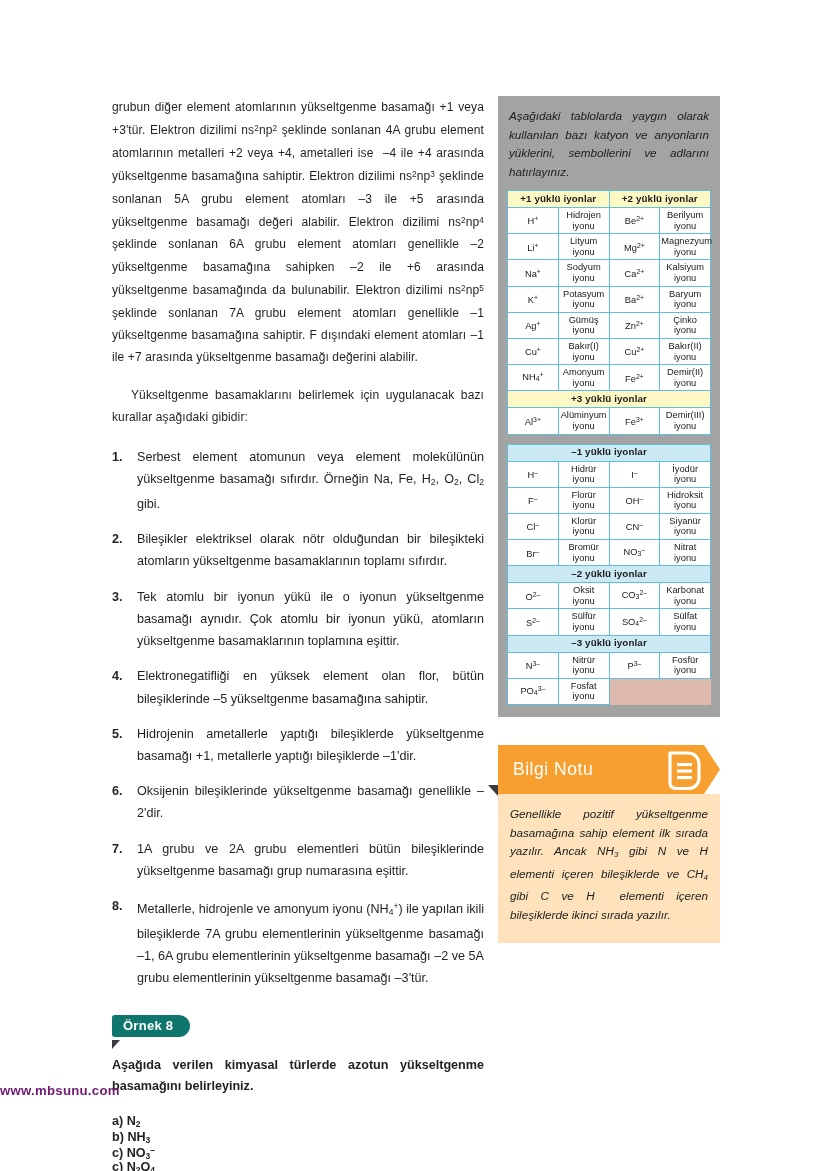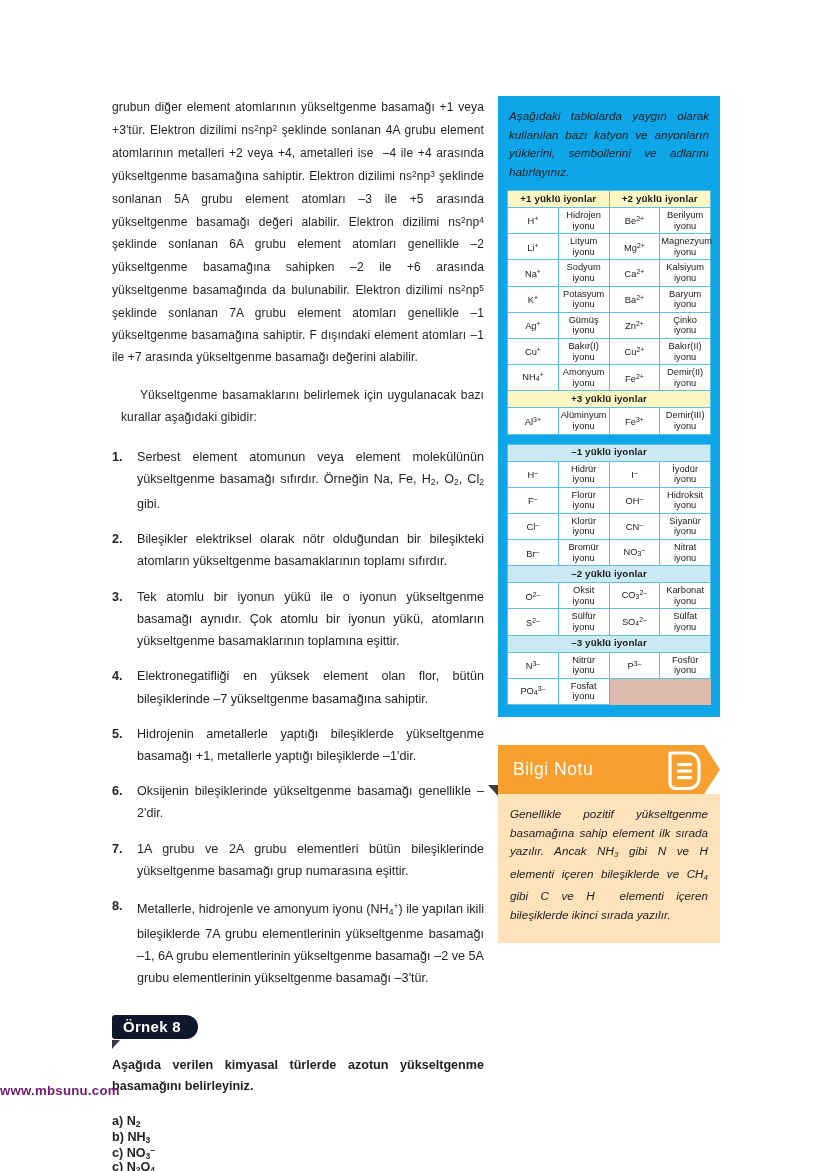--- a/index.html
+++ b/index.html
@@ -20,21 +20,21 @@
     left: 112px; top: 96px;
     width: 372px;
   }
   .body-p {
     font-size: 12px;
     line-height: 22.2px;
     text-align: justify;
     margin: 0 0 0 0;
     letter-spacing: 0.01em;
   }
-  .body-p.indent { text-indent: 19px; margin-top: 16px; margin-left: 9px; }
+  .body-p.indent { text-indent: 19px; margin-top: 16px; }
 
   sub { font-size: 0.68em; vertical-align: -0.25em; }
   sup { font-size: 0.68em; vertical-align: 0.42em; }
 
   ol.rules {
     margin: 17px 0 12px 0;
     padding: 0;
     list-style: none;
     counter-reset: r;
   }
@@ -52,23 +52,23 @@
     position: absolute;
     left: 0; top: 0;
     font-weight: bold;
     font-size: 12.6px;
   }
 
   
   .ornek-wrap { margin-top: 26px; position: relative; height: 26px; }
   .ornek-badge {
     display:inline-block;
-    background: #0f172a;
+    background: #0f766e;
     color: #ffffff;
-    font-size: 15px;
+    font-size: 13px;
     font-weight: bold;
     padding: 3px 17px 4px 11px;
     border-radius: 3px 12px 12px 3px;
     letter-spacing: .02em;
   }
   .ornek-tail {
     position:absolute; left: 0px; top: 25px;
     width: 0; height: 0;
     border-left: 8px solid #23232b;
     border-bottom: 9px solid transparent;
@@ -125,21 +125,21 @@
   }
   .ribbon-icon {
     position:absolute;
     right: 16px; top: 3px;
     width: 44px; height: 44px;
     z-index: 4;
   }
 
   
   .hatirlatma-box {
-    background: #0ea5e9;
+    background: #a3a3a3;
     padding: 9px 9px 12px 9px;
   }
   .hatirlatma-intro {
     font-style: italic;
     font-size: 11.7px;
     line-height: 18.5px;
     text-align: justify;
     padding: 2px 2px 0 2px;
     margin-bottom: 9px;
     color:#1d1d1d;
@@ -213,21 +213,21 @@
   <div class="left-col">
 
     <p class="body-p">grubun diğer element atomlarının yükseltgenme basamağı +1 veya +3'tür. Elektron dizilimi ns<sup>2</sup>np<sup>2</sup>&nbsp;şeklinde sonlanan 4A grubu element atomlarının metalleri +2 veya +4, ametalleri ise &nbsp;–4 ile +4 arasında yükseltgenme basamağına sahiptir. Elektron dizilimi ns<sup>2</sup>np<sup>3</sup> şeklinde sonlanan 5A grubu element atomları –3 ile +5 arasında yükseltgenme basamağı değeri alabilir. Elektron dizilimi ns<sup>2</sup>np<sup>4</sup> şeklinde sonlanan 6A grubu element atomları genellikle –2 yükseltgenme basamağına sahipken –2 ile +6 arasında yükseltgenme basamağında da bulunabilir. Elektron dizilimi ns<sup>2</sup>np<sup>5</sup> şeklinde sonlanan 7A grubu element atomları genellikle –1 yükseltgenme basamağına sahiptir. F dışındaki element atomları –1 ile +7 arasında yükseltgenme basamağı değerini alabilir.</p>
 
     <p class="body-p indent">Yükseltgenme basamaklarını belirlemek için uygulanacak bazı kurallar aşağıdaki gibidir:</p>
 
     <ol class="rules">
       <li>Serbest element atomunun veya element molekülünün yükseltgenme basamağı sıfırdır. Örneğin Na, Fe, H<sub>2</sub>, O<sub>2</sub>, Cl<sub>2</sub> gibi.</li>
       <li>Bileşikler elektriksel olarak nötr olduğundan bir bileşikteki atomların yükseltgenme basamaklarının toplamı sıfırdır.</li>
       <li>Tek atomlu bir iyonun yükü ile o iyonun yükseltgenme basamağı aynıdır. Çok atomlu bir iyonun yükü, atomların yükseltgenme basamaklarının toplamına eşittir.</li>
-      <li>Elektronegatifliği en yüksek element olan flor, bütün bileşiklerinde –7 yükseltgenme basamağına sahiptir.</li>
+      <li>Elektronegatifliği en yüksek element olan flor, bütün bileşiklerinde –5 yükseltgenme basamağına sahiptir.</li>
       <li>Hidrojenin ametallerle yaptığı bileşiklerde yükseltgenme basamağı +1, metallerle yaptığı bileşiklerde –1'dir.</li>
       <li>Oksijenin bileşiklerinde yükseltgenme basamağı genellikle –2'dir.</li>
       <li>1A grubu ve 2A grubu elementleri bütün bileşiklerinde yükseltgenme basamağı grup numarasına eşittir.</li>
       <li>Metallerle, hidrojenle ve amonyum iyonu (NH<sub>4</sub><sup>+</sup>) ile yapılan ikili bileşiklerde 7A grubu elementlerinin yükseltgenme basamağı –1, 6A grubu elementlerinin yükseltgenme basamağı –2 ve 5A grubu elementlerinin yükseltgenme basamağı –3'tür.</li>
     </ol>
 
     <div class="ornek-wrap">
       <span class="ornek-badge">Örnek 8</span>
       <span class="ornek-tail"></span>
     </div>

